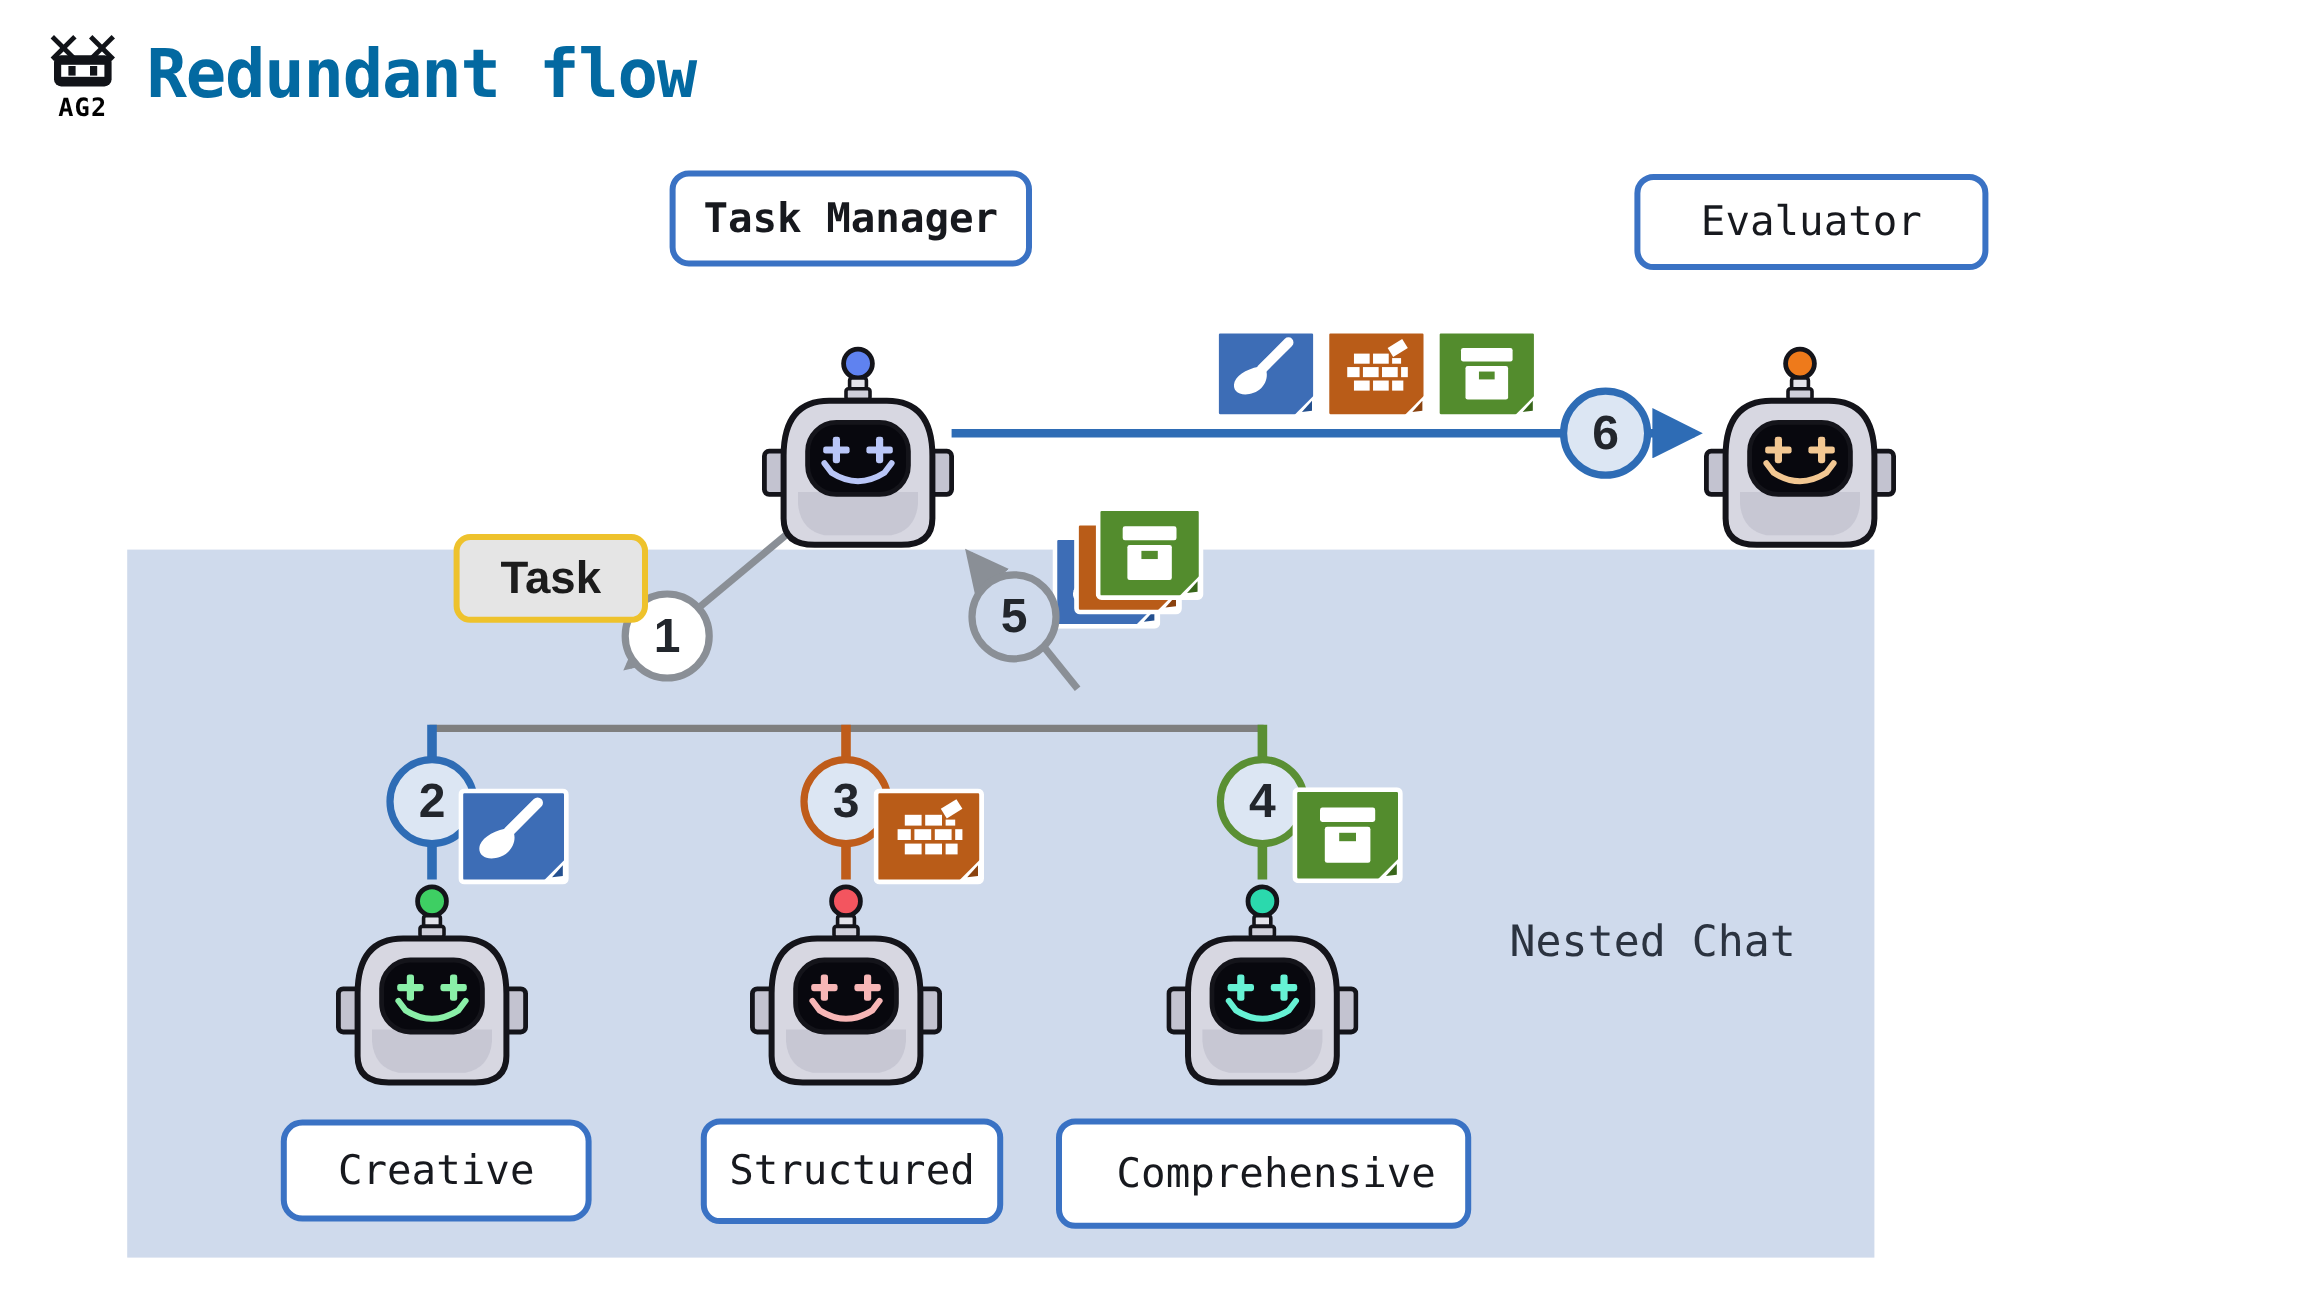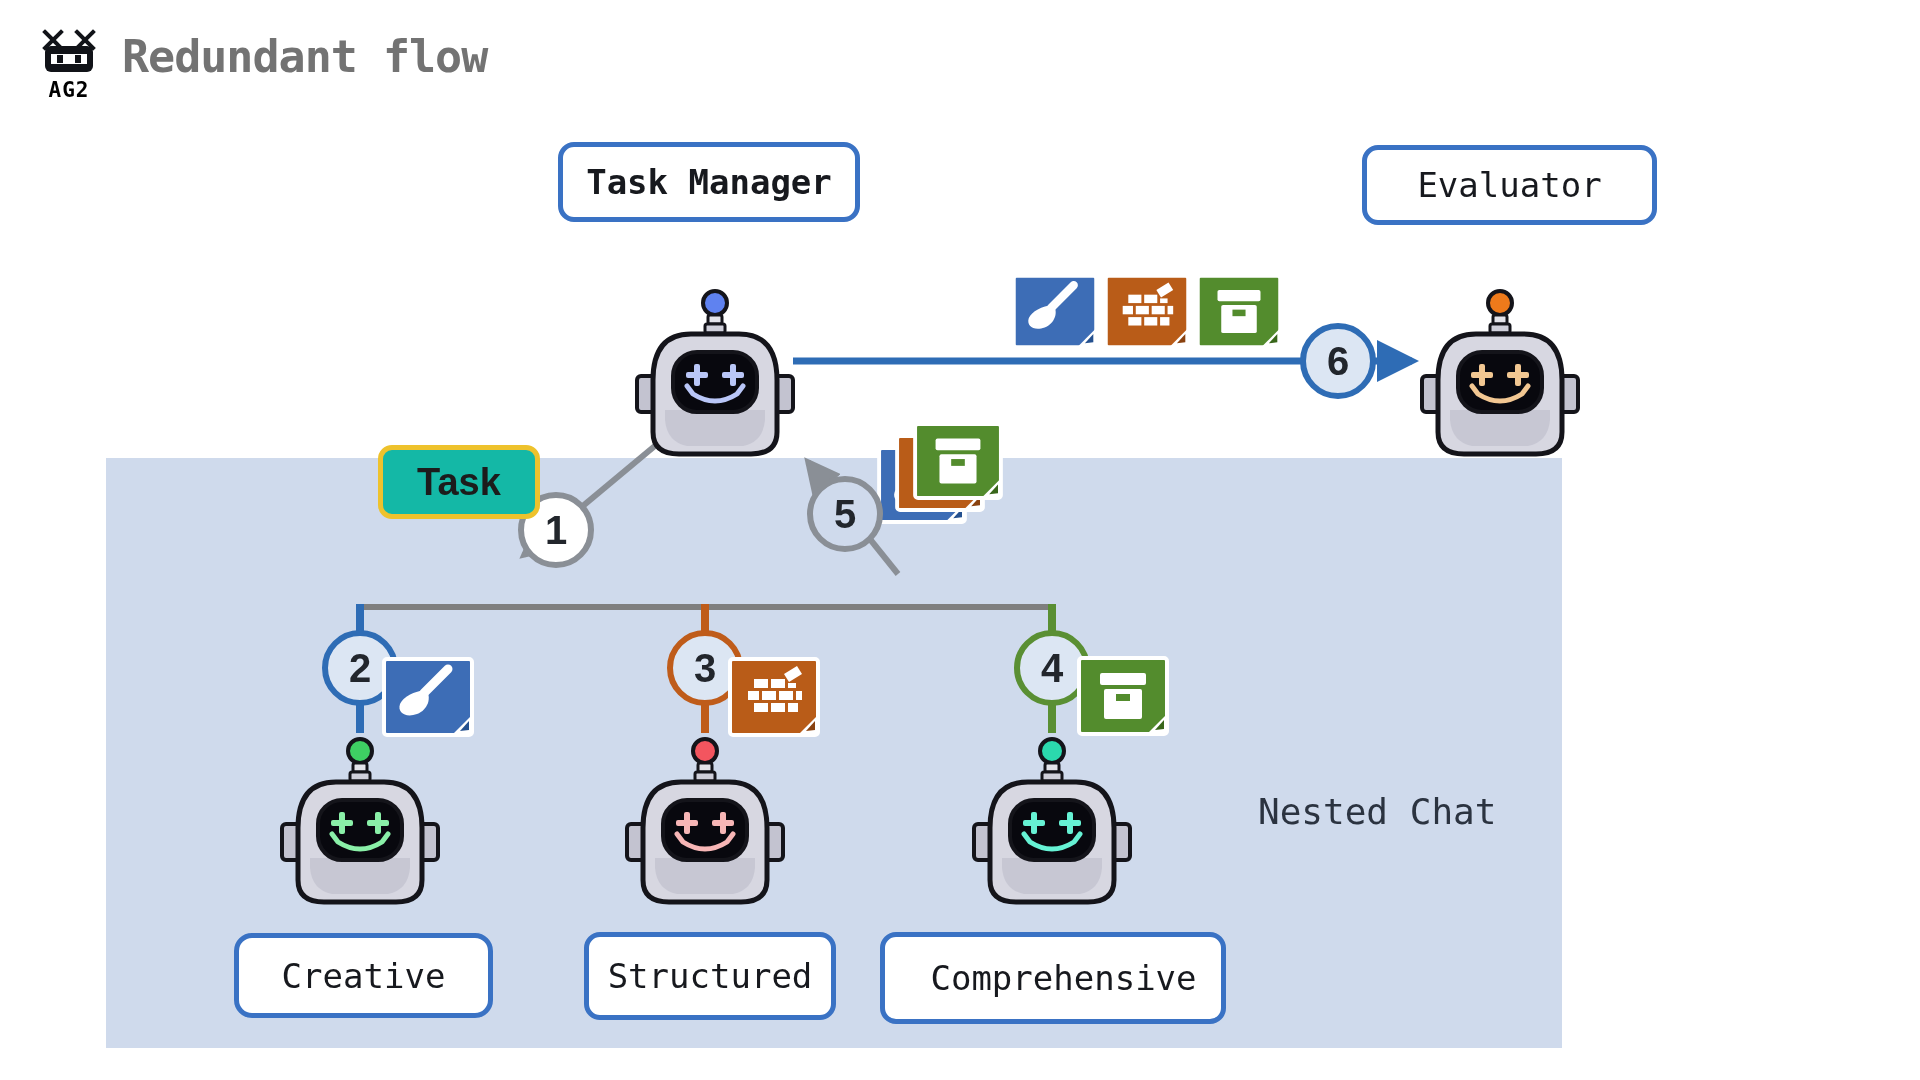--- a/index.html
+++ b/index.html
@@ -1,29 +1,29 @@
 <!DOCTYPE html>
 <html><head>
 <meta charset="utf-8">
 <style>
   html,body{margin:0;padding:0;background:#ffffff;}
   #stage{position:relative;width:1920px;height:1080px;background:#ffffff;overflow:hidden;
          font-family:"DejaVu Sans Mono","Liberation Mono",monospace;}
   .abs{position:absolute;}
   
-  #title{left:122px;top:30px;font-size:45px;font-weight:bold;color:#737373;letter-spacing:-1px;}
+  #title{left:122px;top:30px;font-size:56px;font-weight:bold;color:#0369a1;letter-spacing:-1px;}
   #logo{left:36px;top:28px;width:66px;text-align:center;}
   #logo .logo-text{font-size:21px;font-weight:bold;color:#000000;letter-spacing:1px;margin-top:-2px;}
   
   .label-box{background:#ffffff;border:5px solid #3a72c4;border-radius:16px;
              display:flex;align-items:center;justify-content:center;
              font-size:34px;color:#17191e;box-sizing:border-box;}
   
   #nested-bg{left:106px;top:458px;width:1456px;height:590px;}
-  #nested-label{left:1258px;top:765px;font-size:36px;color:#2b3340;margin-top:26px;}
+  #nested-label{left:1258px;top:765px;font-size:36px;color:#2b3340;}
   
   #task-badge{left:378px;top:445px;width:162px;height:74px;border:5px solid;border-radius:14px;
               display:flex;align-items:center;justify-content:center;box-sizing:border-box;
               font-family:"Liberation Sans","DejaVu Sans",sans-serif;font-size:38px;font-weight:bold;}
   
   .step-circle{width:76px;height:76px;border-radius:50%;border:6px solid;box-sizing:border-box;
                display:flex;align-items:center;justify-content:center;
                font-family:"Liberation Sans","DejaVu Sans",sans-serif;
                font-size:40px;font-weight:600;color:#22262c;}
   #svg-layer{left:0;top:0;}
@@ -179,19 +179,19 @@
   <div class="abs label-box" style="left: 234px; top: 933px; width: 259px; height: 85px; border-color: rgb(58, 114, 196); border-radius: 18px;">
     <span>Creative</span>
     </div>
   <div class="abs label-box" style="left: 584px; top: 932px; width: 252px; height: 88px; border-color: rgb(58, 114, 196);">
     <span>Structured</span>
     </div>
   <div class="abs label-box" style="left: 880px; top: 932px; width: 346px; height: 92px; border-color: rgb(58, 114, 196); padding-left: 21px;">
     <span>Comprehensive</span>
     </div>
 
-  <div id="task-badge" class="abs" style="background: #14b8a6; border-color: rgb(238, 194, 44); color: rgb(28, 28, 28);">
+  <div id="task-badge" class="abs" style="background: #e5e5e5; border-color: rgb(238, 194, 44); color: rgb(28, 28, 28);">
     <span>Task</span>
     </div>
 
   <div id="nested-label" class="abs" style="color: rgb(43, 51, 64);">Nested Chat</div>
 
 </div>
 
 </body></html>

